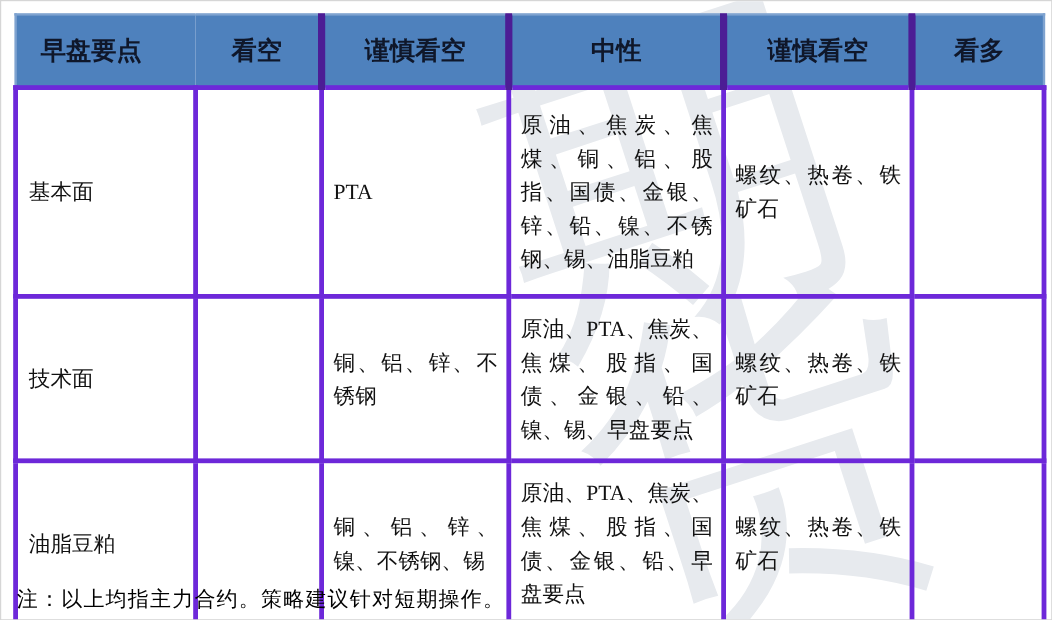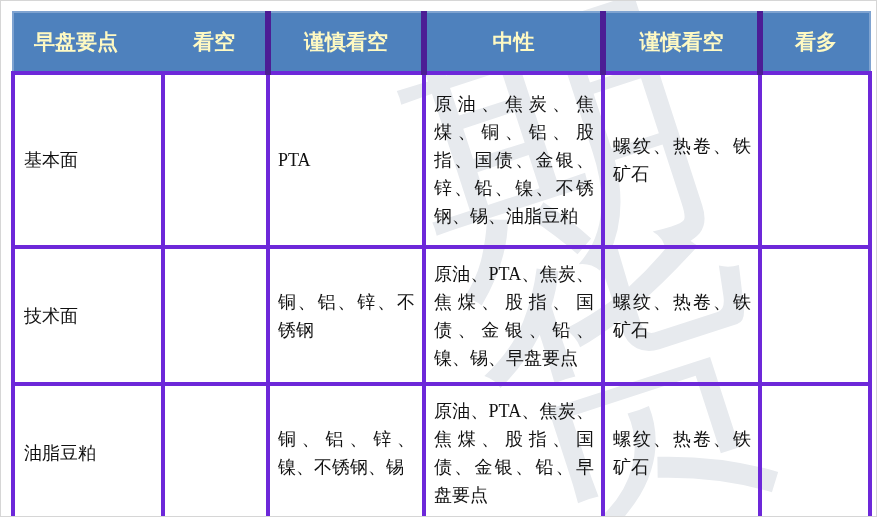--- a/index.html
+++ b/index.html
@@ -46,21 +46,21 @@
     background: transparent;
   }
   col.c0 { width: 150px; }
   col.c1 { width: 105px; }
   col.c2 { width: 156px; }
   col.c3 { width: 179px; }
   col.c4 { width: 157px; }
   col.c5 { width: 110px; }
   thead th {
     background: #4e81bd;
-    color: #fef9c3;
+    color: #0f172a;
     height: 58px;
     font-size: 21px;
     font-weight: bold;
     text-align: center;
     vertical-align: middle;
     padding: 0 4px;
     border: none;
   }
   thead th.first {
     text-align: left;
@@ -142,14 +142,15 @@
           <td></td>
           <td>铜、铝、锌、镍、不锈钢、锡</td>
           <td>原油、PTA、焦炭、焦煤、股指、国债、金银、铅、早盘要点</td>
           <td>螺纹、热卷、铁矿石</td>
           <td></td>
         </tr>
       </tbody>
     </table>
   </div>
 
+  <div class="note">注：以上均指主力合约。策略建议针对短期操作。</div>
 
 </div>
 
 </body></html>

